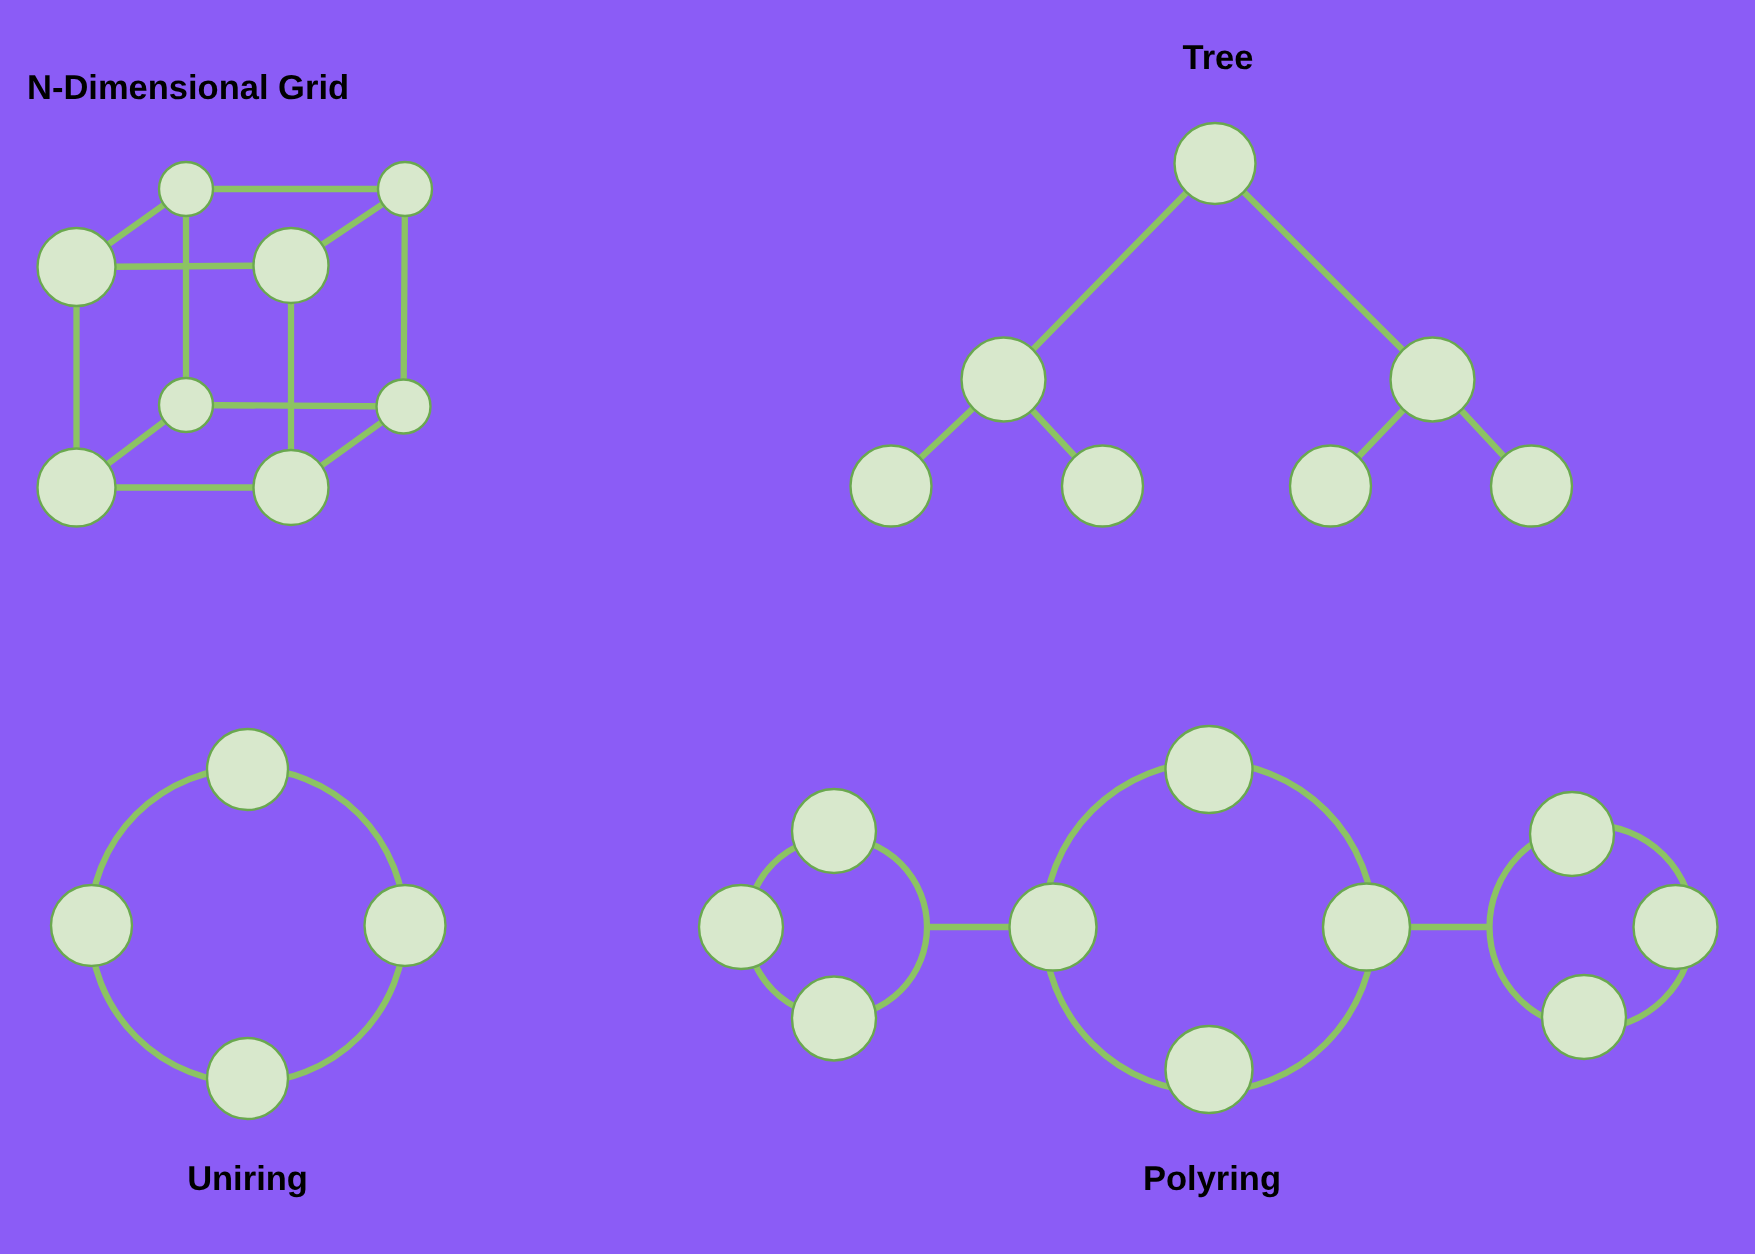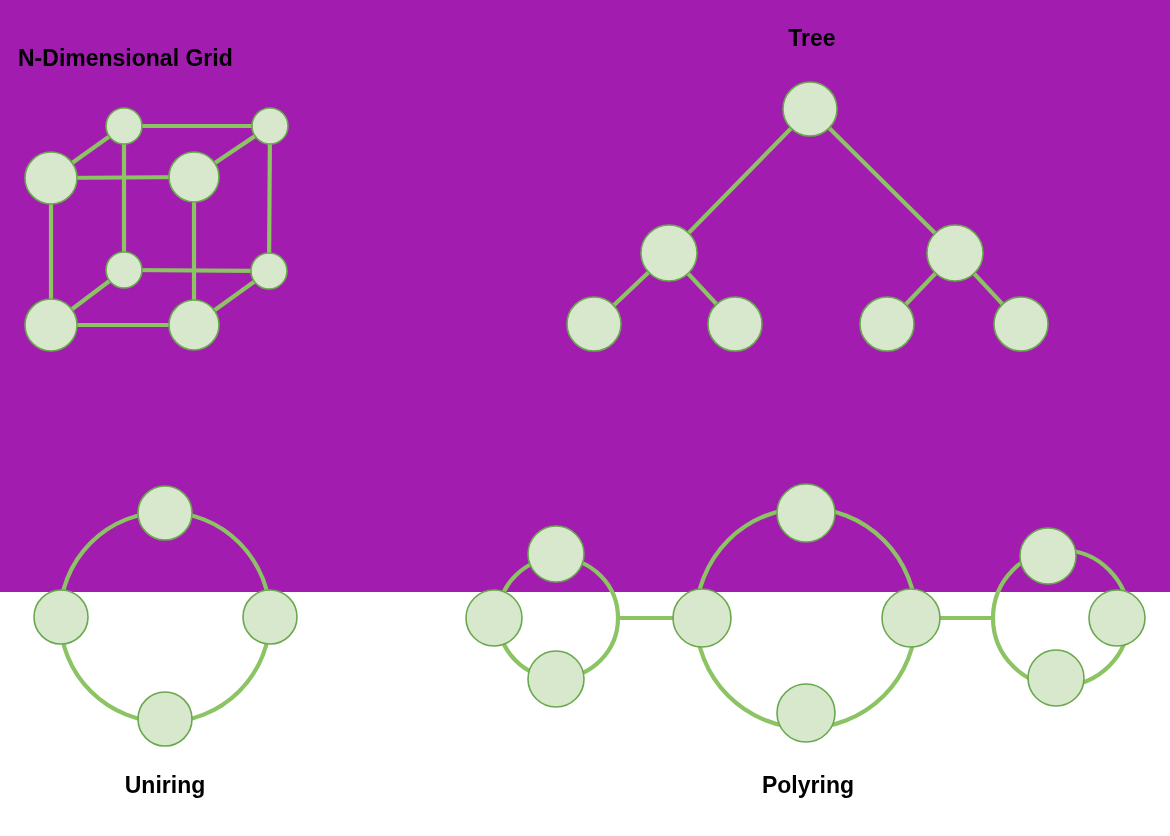--- a/index.html
+++ b/index.html
@@ -10,22 +10,22 @@
   }
   body {
     width: 1170px;
     height: 836px;
     font-family: "Liberation Sans", "DejaVu Sans", sans-serif;
     overflow: hidden;
   }
   #stage {
     position: relative;
     width: 1170px;
-    height: 592px;
-    background: #a21caf;
+    height: 836px;
+    background: #8b5cf6;
   }
   #stage > svg {
     position: absolute;
     top: 0;
     left: 0;
     width: 1170px;
     height: 836px;
     display: block;
   }
   .panel-title {

